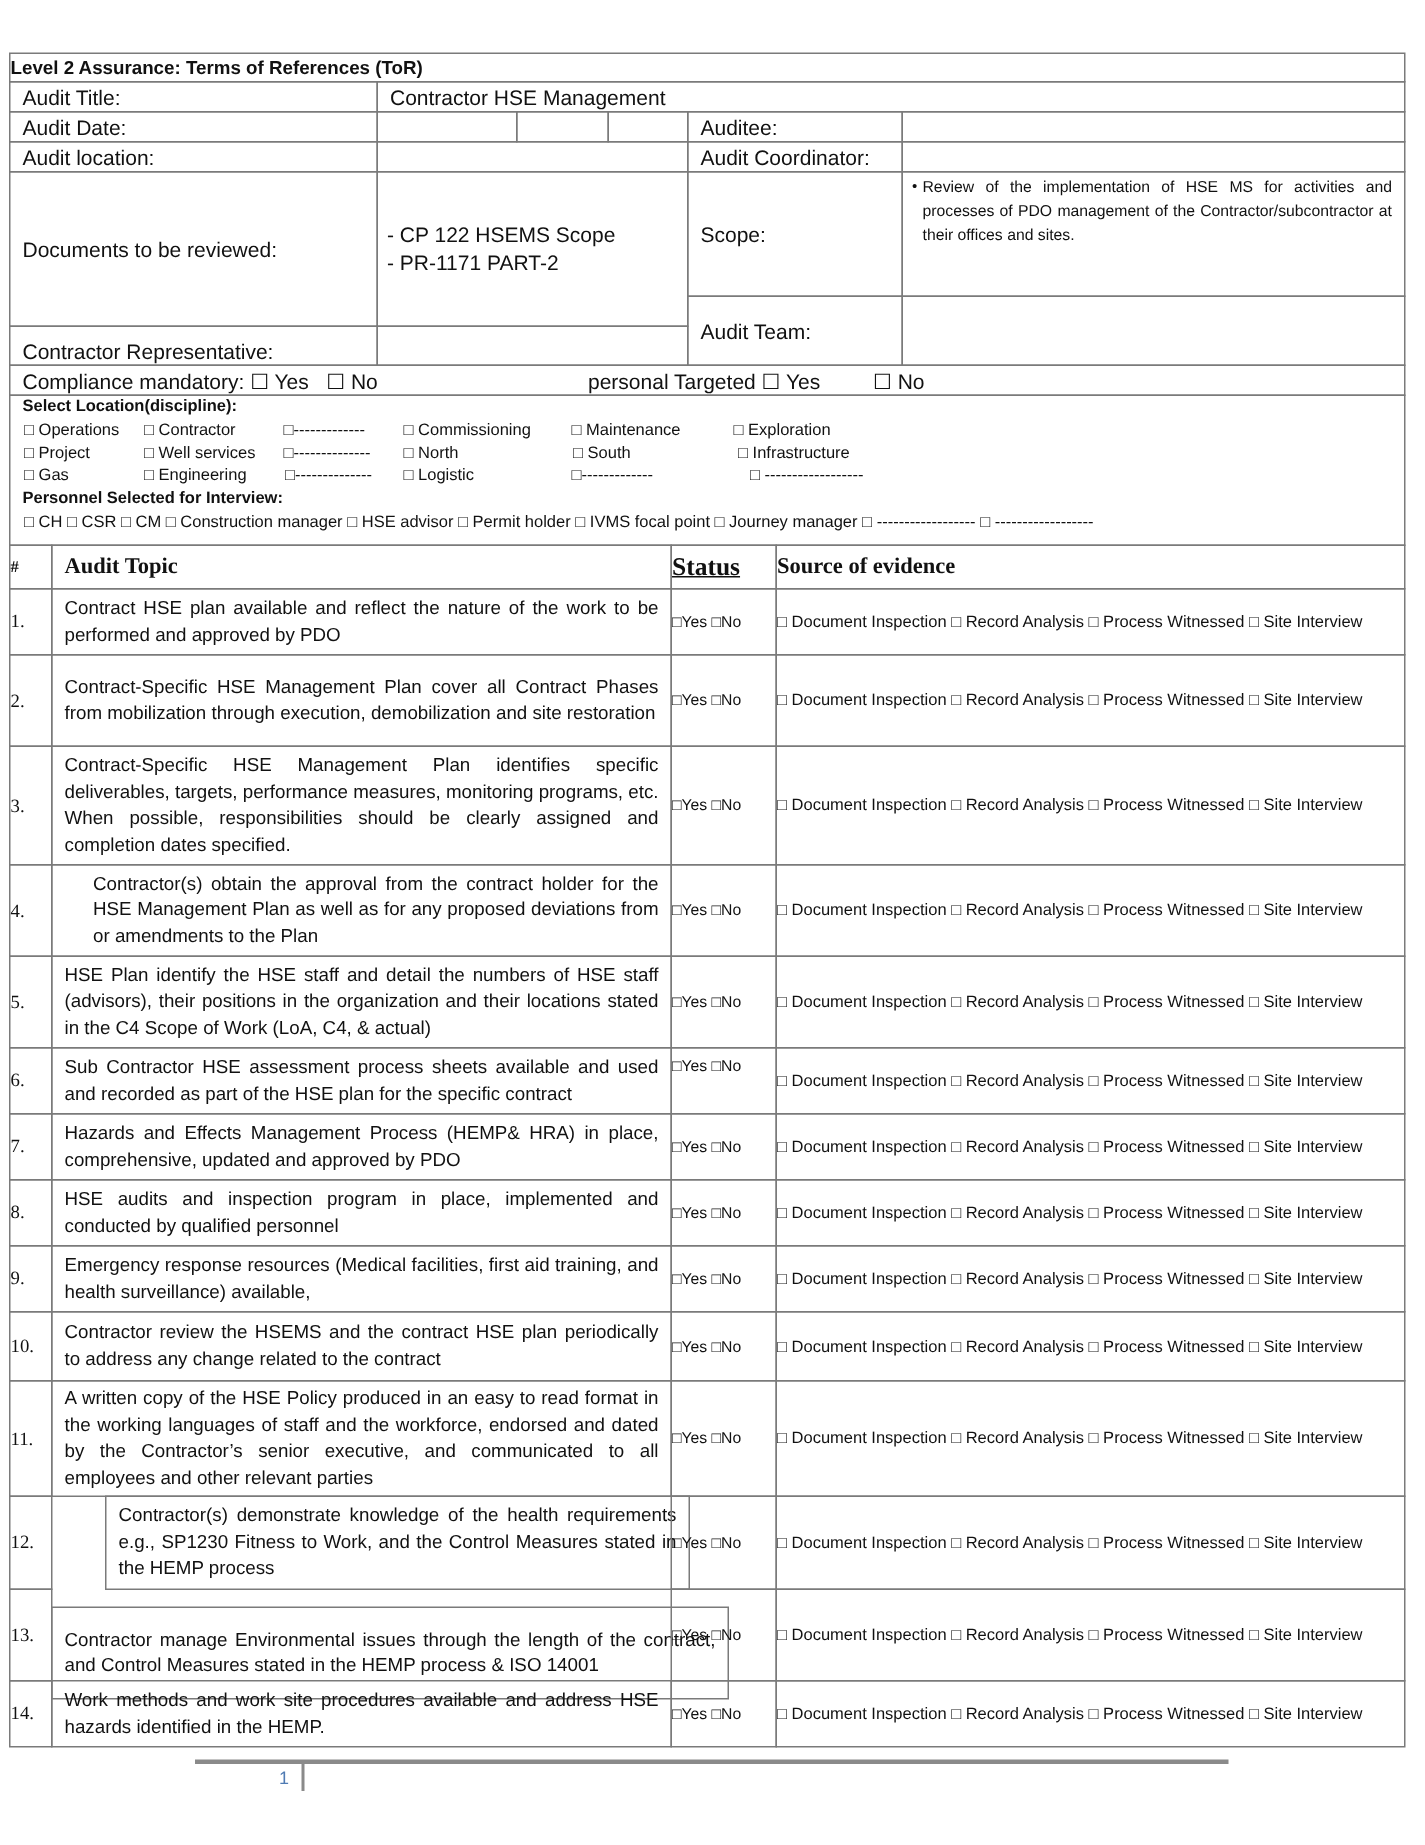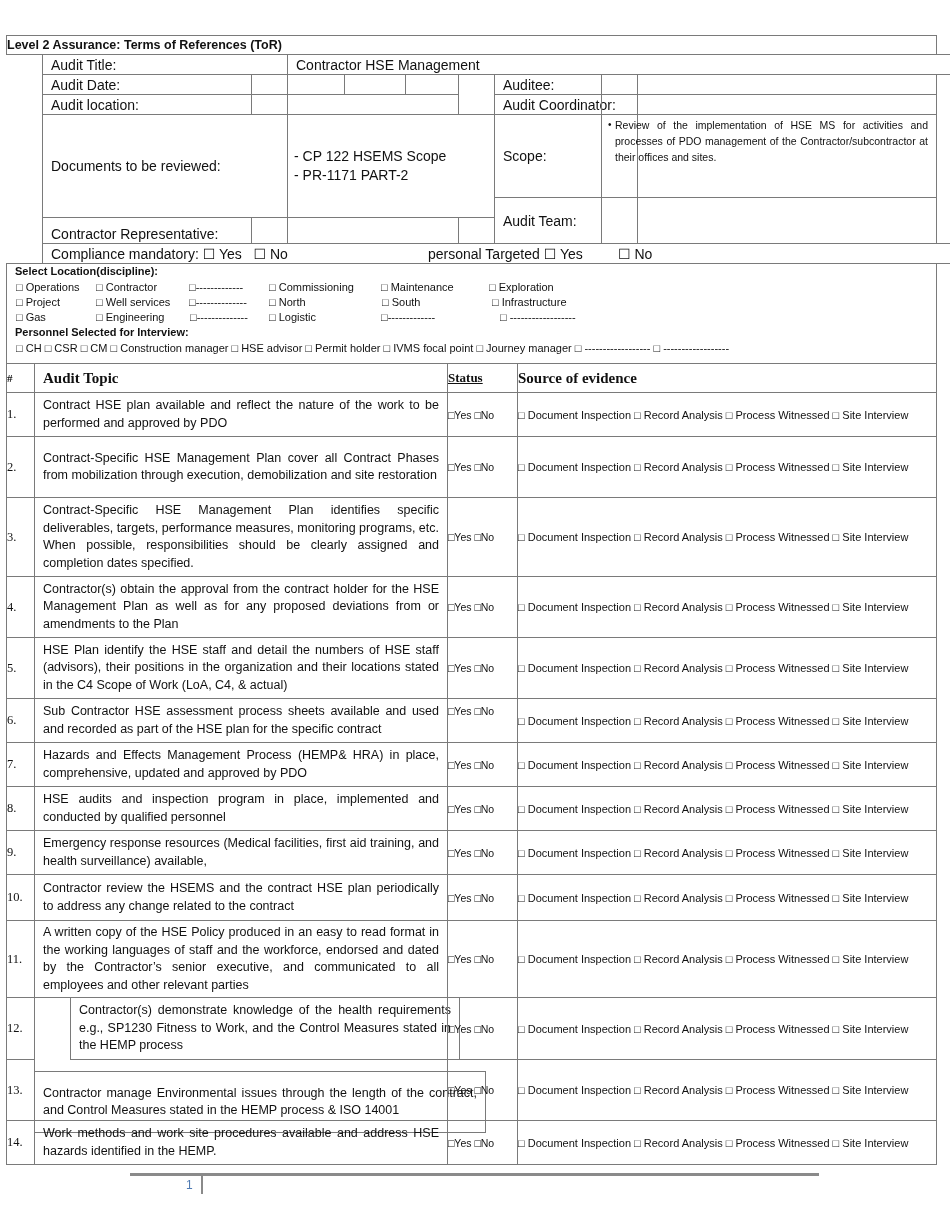--- a/index.html
+++ b/index.html
@@ -1,20 +1,20 @@
 <!DOCTYPE html>
 <html><head>
   <meta charset="utf-8">
   <style>
     html, body { margin: 0; padding: 0; background: #ffffff; }
     body { width: 950px; height: 1230px; position: relative; overflow: hidden;
            font-family: "Liberation Sans", sans-serif; color: #111; }
     .abs { position: absolute; box-sizing: border-box; }
     .cell { position: absolute; box-sizing: border-box; border: 1px solid #7a7a7a; }
-    .t14 { font-size: 14px; margin-left: 36px; }
+    .t14 { font-size: 14px; }
     .t12 { font-size: 12.5px; }
     .t11 { font-size: 11px; }
     .bold { font-weight: bold; }
     .serif { font-family: "Liberation Serif", serif; }
     .pad { padding-left: 8px; }
     .vc { display: flex; align-items: center; }
     .hc { justify-content: flex-start; }
     .scope-list { margin: 0; padding: 0; list-style: none; }
     .scope-list li { position: relative; padding-left: 6px; line-height: 15px; text-align: justify; }
     .scope-list li::before { content: "\2022"; position: absolute; left: -1px; top: 0; font-size: 10px; }
@@ -131,21 +131,21 @@
   <div class="loc-item" style="left:9px;top:78px;">□ CH □ CSR □ CM □ Construction manager  □ HSE advisor  □  Permit holder  □  IVMS focal point  □  Journey manager □ ------------------ □ ------------------</div>
 </div>
 
 <div id="audit-table">
   <div class="cell vc hc serif bold t11" style="left:6px;top:363px;width:29px;height:30px;">
     <span>#</span>
   </div>
   <div class="cell vc serif bold" style="left:34px;top:363px;width:414px;height:30px;padding-left:8px;font-size:15px;">
     <span>Audit Topic</span>
   </div>
-  <div class="cell vc hc serif bold" style="left:447px;top:363px;width:71px;height:30px;font-size:13px;text-decoration:underline;">
+  <div class="cell vc hc serif bold" style="left:447px;top:363px;width:71px;height:30px;font-size:17px;text-decoration:underline;">
     <span>Status</span>
   </div>
   <div class="cell vc hc serif bold" style="left:517px;top:363px;width:420px;height:30px;font-size:15px;">
     <span>Source of evidence</span>
   </div>
   <div id="rows-container">
       <div>
         <div class="cell vc hc" style="left: 6px; top: 392px; width: 29px; height: 45px; font-family: &quot;Liberation Serif&quot;, serif; font-size: 12.5px;">
           <span>1.</span>
         </div>
@@ -184,21 +184,21 @@
           <span class="status-text">□Yes □No</span>
         </div>
         <div class="cell vc hc" style="left: 517px; top: 497px; width: 420px; height: 80px;">
           <span class="source-text">□ Document Inspection □ Record Analysis □ Process Witnessed □ Site Interview</span>
         </div>
       </div>
       <div>
         <div class="cell vc hc" style="left: 6px; top: 576px; width: 29px; height: 62px; font-family: &quot;Liberation Serif&quot;, serif; font-size: 12.5px;">
           <span>4.</span>
         </div>
-        <div class="cell vc" style="left: 34px; top: 576px; width: 414px; height: 62px;">
+        <div class="cell vc" style="left: 34px; top: 576px; width: 414px; height: 62px; padding-left: 19px;">
           <div class="topic-text">Contractor(s) obtain the approval from the contract holder for the HSE Management Plan as well as for any proposed deviations from or amendments to the Plan</div>
         </div>
         <div class="cell vc hc" style="left: 447px; top: 576px; width: 71px; height: 62px;">
           <span class="status-text">□Yes □No</span>
         </div>
         <div class="cell vc hc" style="left: 517px; top: 576px; width: 420px; height: 62px;">
           <span class="source-text">□ Document Inspection □ Record Analysis □ Process Witnessed □ Site Interview</span>
         </div>
       </div>
       <div>

